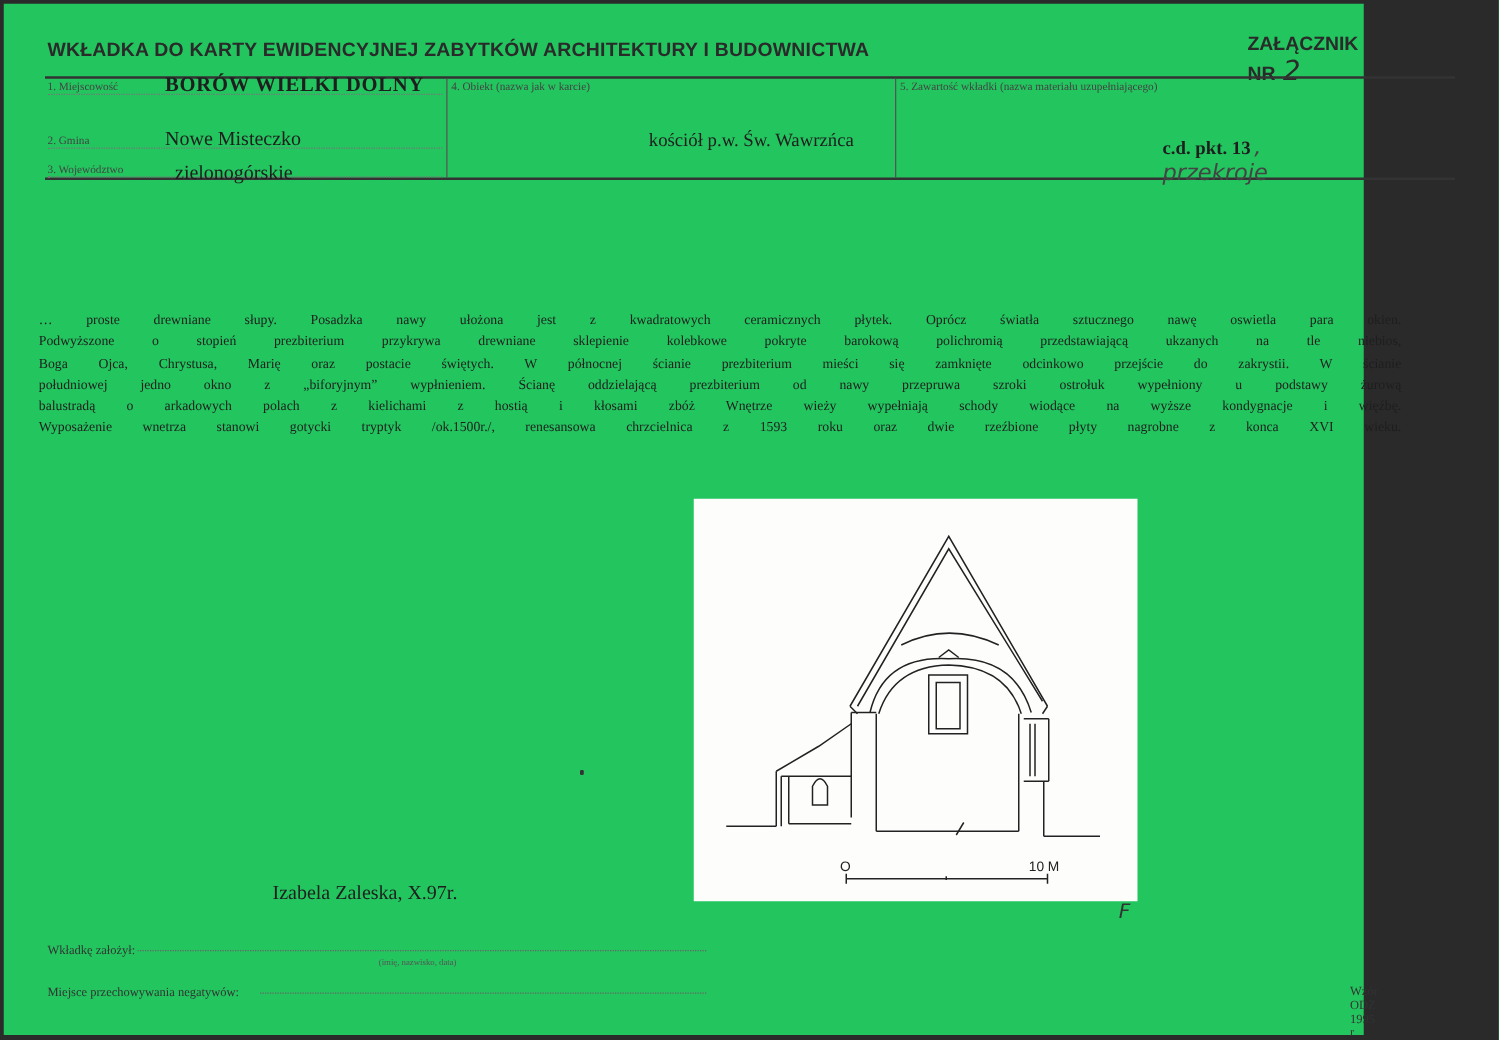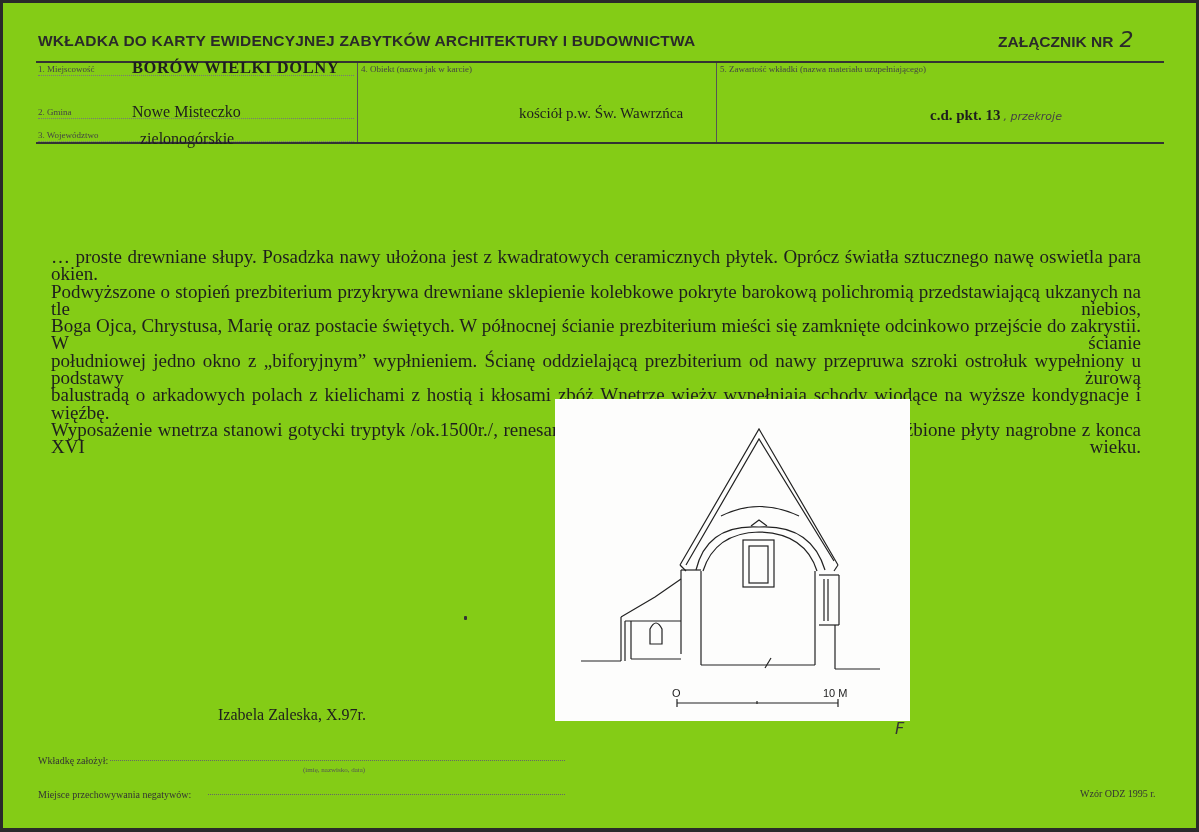--- a/index.html
+++ b/index.html
@@ -3,22 +3,22 @@
 <meta charset="utf-8">
 <style>
   html, body { margin:0; padding:0; }
   body {
     width:1199px; height:832px; overflow:hidden;
     background:#2a2a2a;
     font-family:"Liberation Serif", serif;
     color:#1e1e1e;
   }
   .page {
-    position:absolute; left:3px; top:3px; width:1193px; height:825px;
-    background:#84cc16;
+    position:absolute; left:3px; top:3px; width:1088px; height:825px;
+    background:#22c55e;
   }
   .hdr-title {
     position:absolute; left:35px; top:29px;
     font-family:"Liberation Sans", sans-serif; font-weight:bold;
     font-size:15.5px; letter-spacing:0.2px; color:#2a2a2a;
   }
   .hdr-annex {
     position:absolute; left:995px; top:24px;
     font-family:"Liberation Sans", sans-serif; font-weight:bold;
     font-size:15.5px; color:#2a2a2a;
@@ -31,25 +31,25 @@
   .vline { position:absolute; width:1px; background:#555; }
   .small-label { position:absolute; font-size:9px; color:#444; white-space:nowrap; }
   .field-row { position:absolute; left:35px; width:316px; height:18px;
     border-bottom:1px dotted #777; }
   .field-row .lbl { position:absolute; left:0; bottom:1px; font-size:9px; color:#444; }
   .field-row .val { position:absolute; bottom:-3px; font-size:16px; color:#1e1e1e; }
   .obj-val { position:absolute; left:516px; top:102px; font-size:15px; }
   .contents-val { position:absolute; left:927px; top:104px; font-size:15px; font-weight:bold; }
   .contents-val .hand {
     font-family:"DejaVu Sans", sans-serif; font-weight:normal; font-style:italic;
-    font-size:11px; color:#444; margin-left:3px;
+    font-size:18px; color:#444; margin-left:3px;
   }
   .body-text {
-    position:absolute; left:48px; top:245px; width:1090px;
-    font-size:19px; line-height:17.3px; text-align:justify;
+    position:absolute; left:28px; top:245px; width:1090px;
+    font-size:11px; line-height:17.3px; text-align:justify;
   }
   .body-text p { margin:0; }
   .body-text p.last-just { text-align-last:justify; }
   .drawing {
     position:absolute; left:552px; top:396px; width:355px; height:322px;
     background:#fdfdfc;
   }
   .signature { position:absolute; left:215px; top:703px; font-size:16px; }
   .hand-f { position:absolute; left:892px; top:716px;
     font-family:"DejaVu Sans", sans-serif; font-style:italic; font-size:16px; color:#333; }

